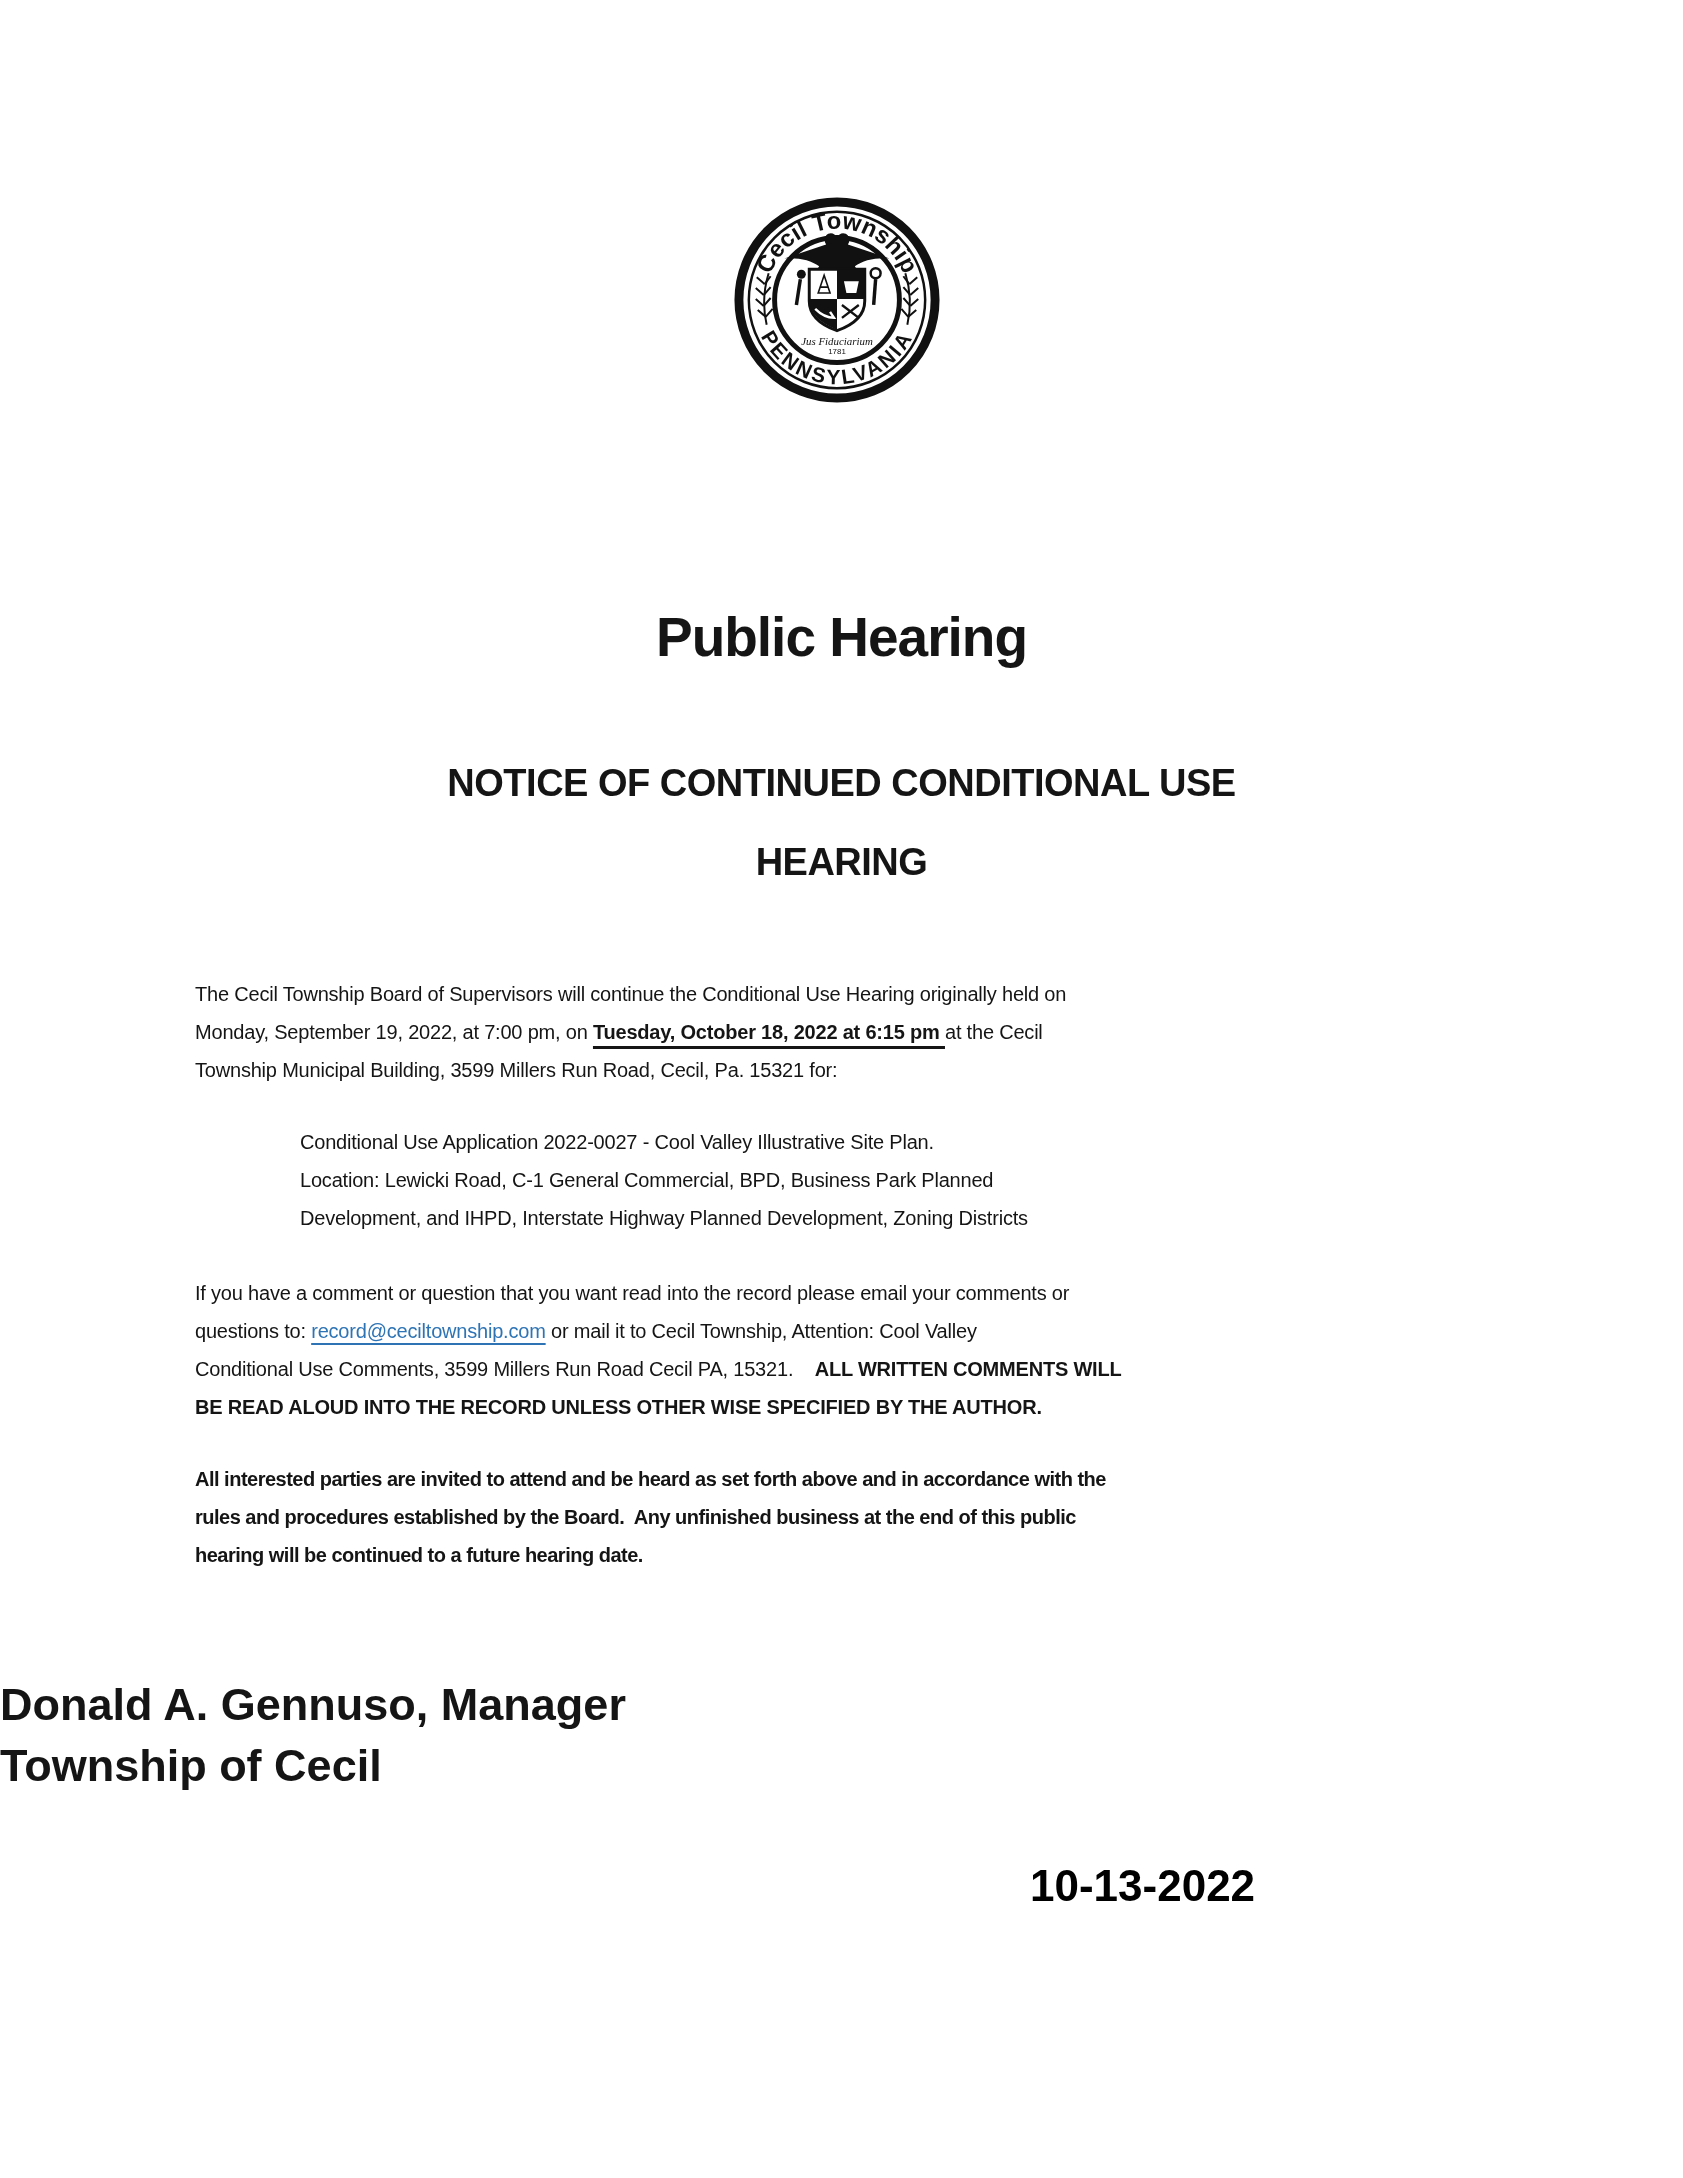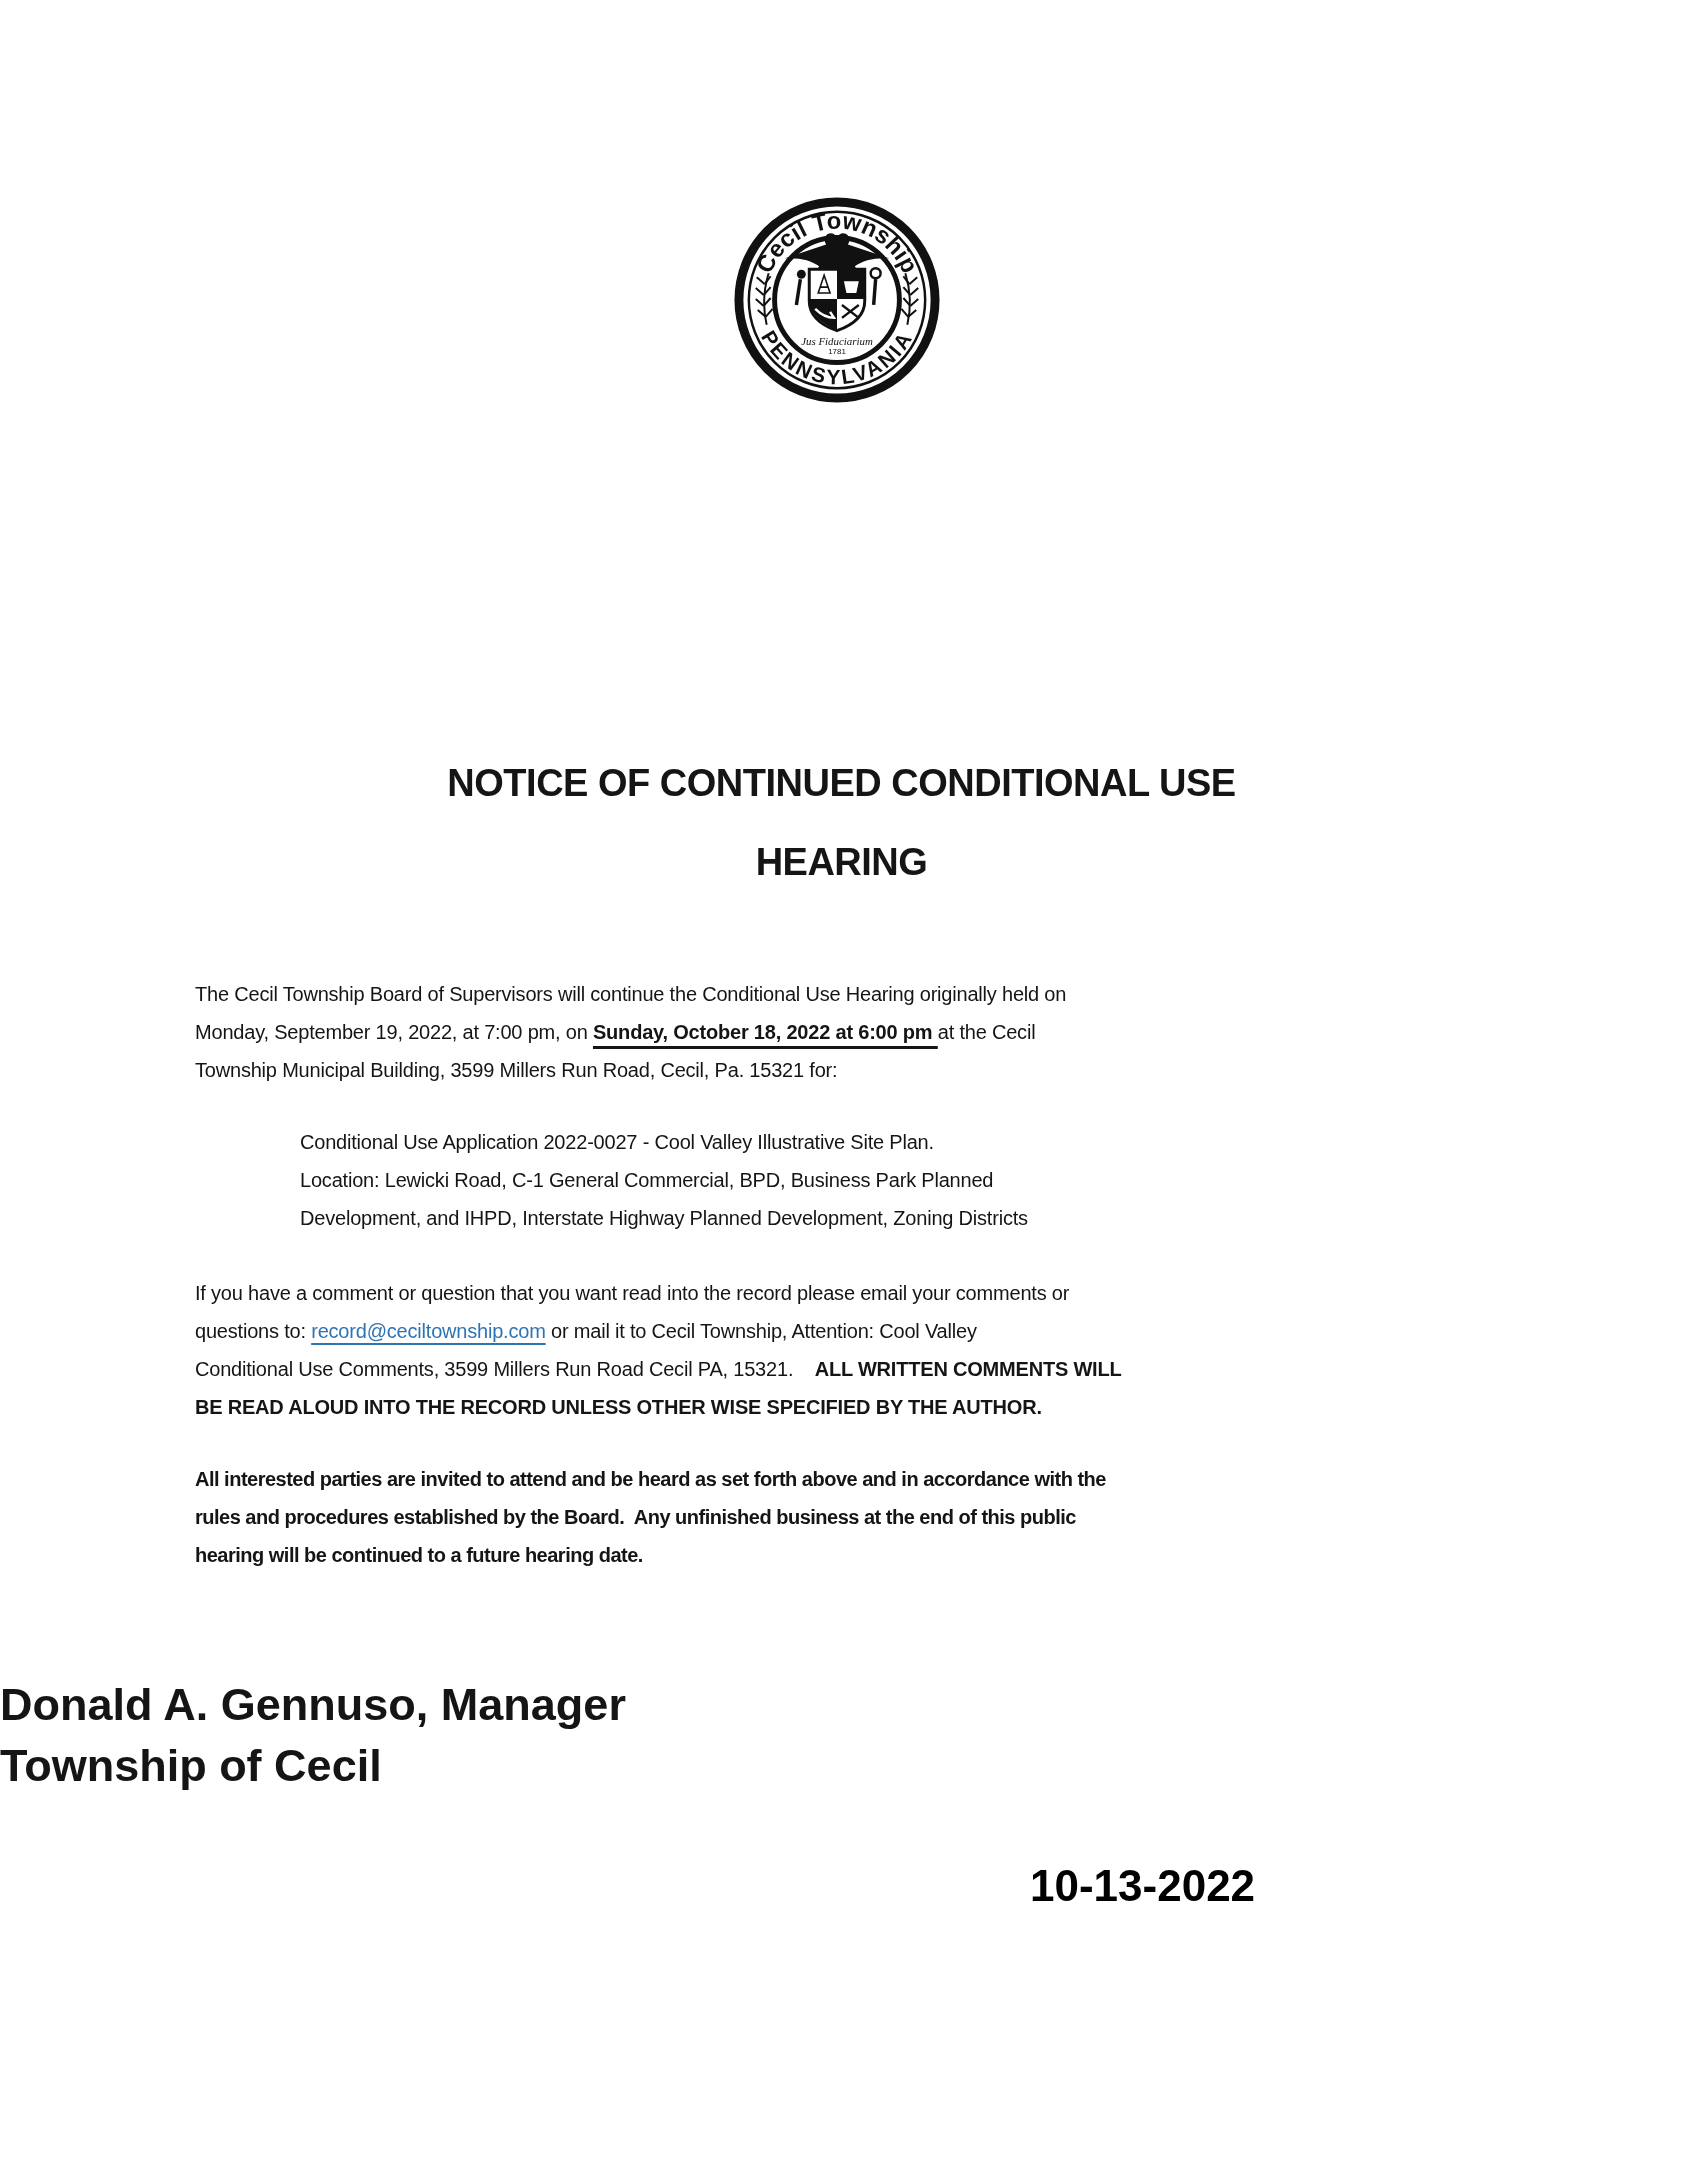--- a/index.html
+++ b/index.html
@@ -100,25 +100,26 @@
     </g>
     <g stroke="#111">
       <path d="M146,86 l-2,26" stroke-width="3.5"></path>
       <circle cx="146" cy="80" r="5" fill="none" stroke-width="2.5"></circle>
     </g>
 
     <text class="motto" x="107" y="152" font-size="11" text-anchor="middle" fill="#111">Jus Fiduciarium</text>
     <text x="107" y="162" font-size="8" text-anchor="middle" fill="#111">1781</text>
   </svg>
 
+  <div class="doc-title">Public Hearing</div>
   <div class="notice-title">NOTICE OF CONTINUED CONDITIONAL USE
 HEARING</div>
 
   <div class="para" id="p-intro"><span class="seg">The Cecil Township Board of Supervisors will continue the Conditional Use Hearing originally held on
-Monday, September 19, 2022, at 7:00 pm, on </span><span class="seg-bold-underline">Sunday, October 18, 2022 at 6:00 pm </span><span class="seg">at the Cecil
+Monday, September 19, 2022, at 7:00 pm, on </span><span class="seg-bold-underline">Tuesday, October 18, 2022 at 6:15 pm </span><span class="seg">at the Cecil
 Township Municipal Building, 3599 Millers Run Road, Cecil, Pa. 15321 for:</span></div>
   <div class="para" id="p-application"><span class="seg">Conditional Use Application 2022-0027 - Cool Valley Illustrative Site Plan.
 Location: Lewicki Road, C-1 General Commercial, BPD, Business Park Planned
 Development, and IHPD, Interstate Highway Planned Development, Zoning Districts</span></div>
   <div class="para" id="p-comments"><span class="seg">If you have a comment or question that you want read into the record please email your comments or
 questions to: </span><a href="#" class="doc-link" style="color: rgb(46, 116, 181);">record@ceciltownship.com</a><span class="seg"> or mail it to Cecil Township, Attention: Cool Valley
 Conditional Use Comments, 3599 Millers Run Road Cecil PA, 15321.    </span><span class="seg-bold">ALL WRITTEN COMMENTS WILL
 BE READ ALOUD INTO THE RECORD UNLESS OTHER WISE SPECIFIED BY THE AUTHOR.</span></div>
   <div class="para" id="p-attendance"><span class="seg-bold">All interested parties are invited to attend and be heard as set forth above and in accordance with the
 rules and procedures established by the Board.  Any unfinished business at the end of this public

